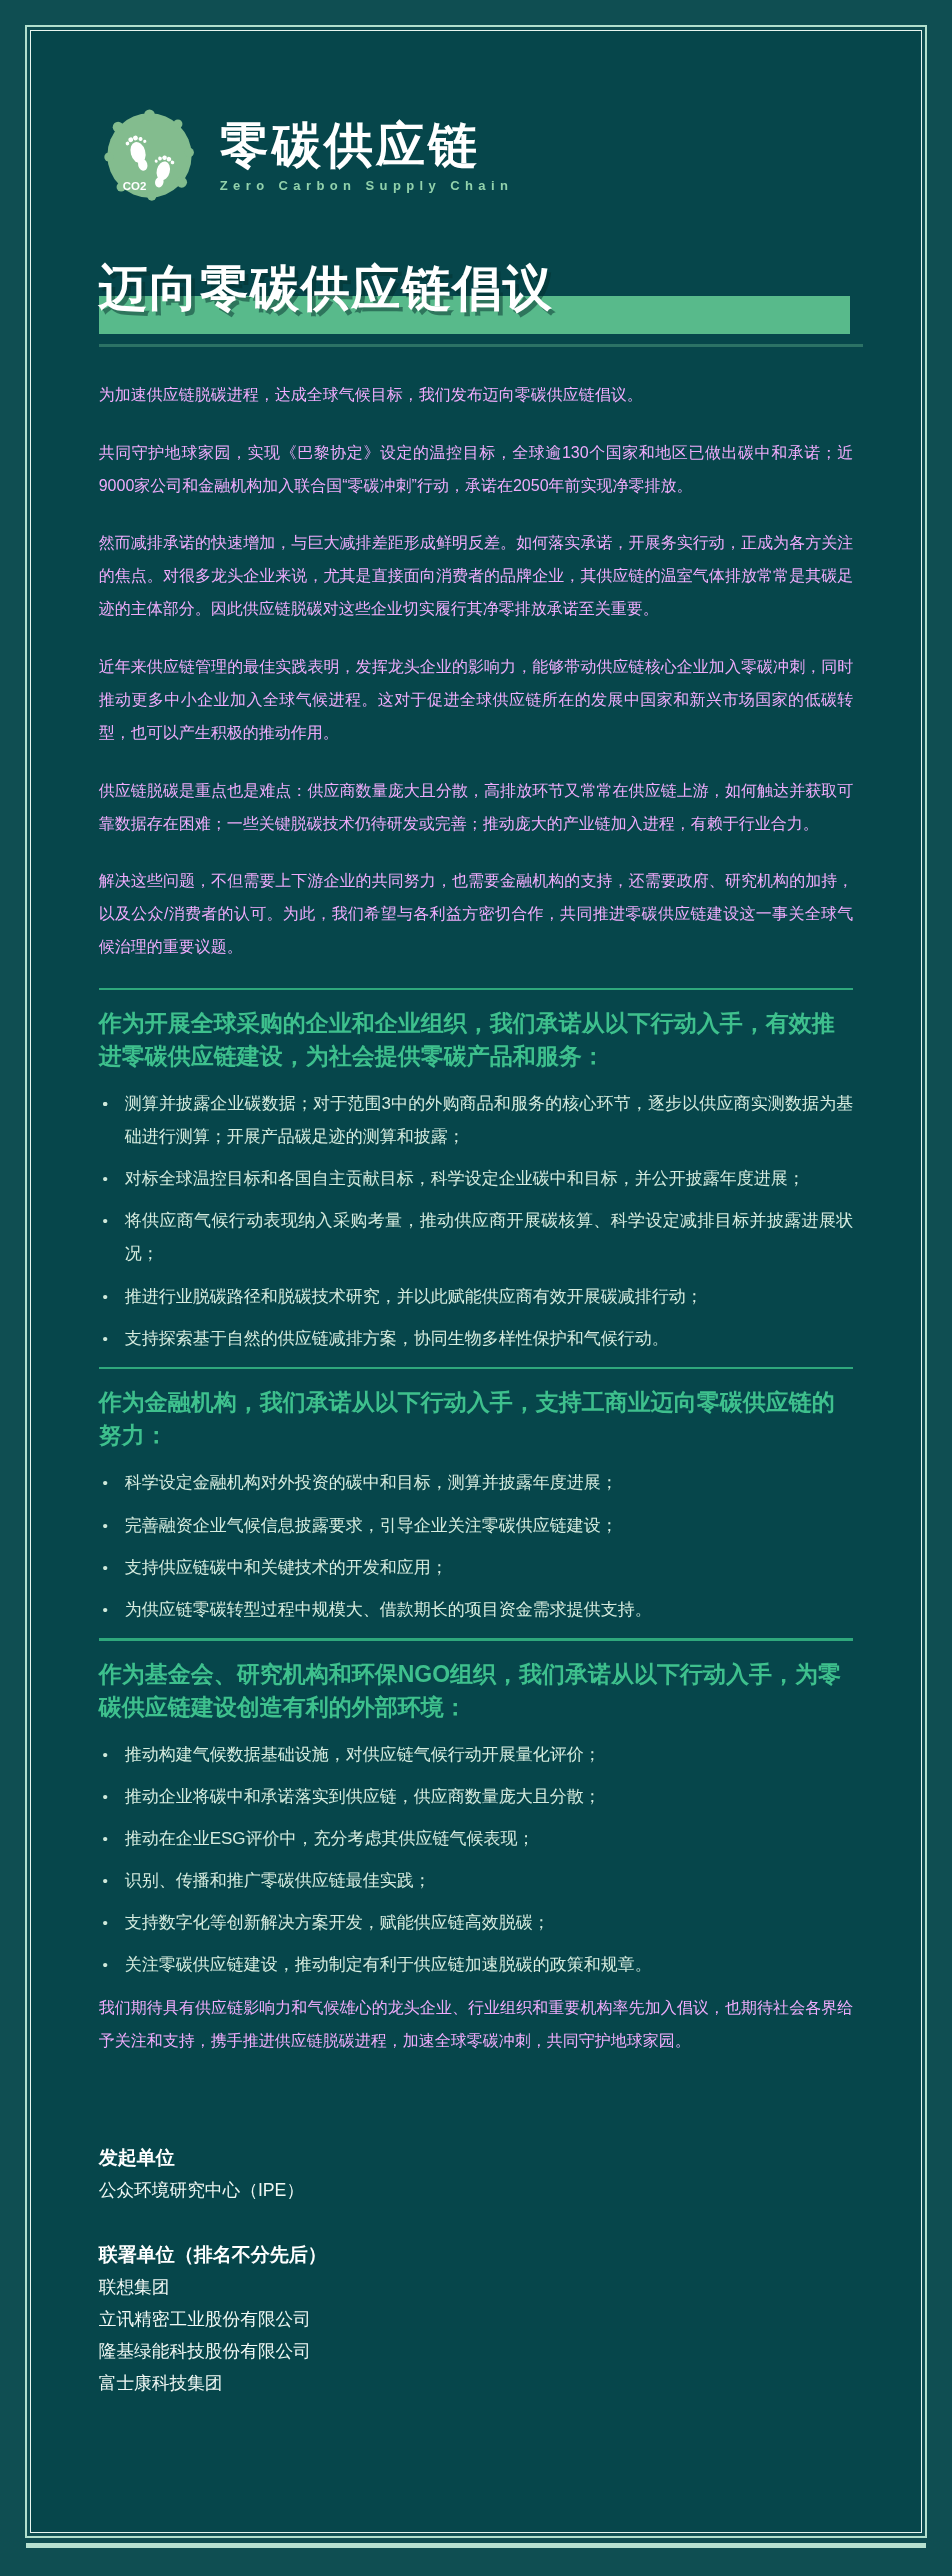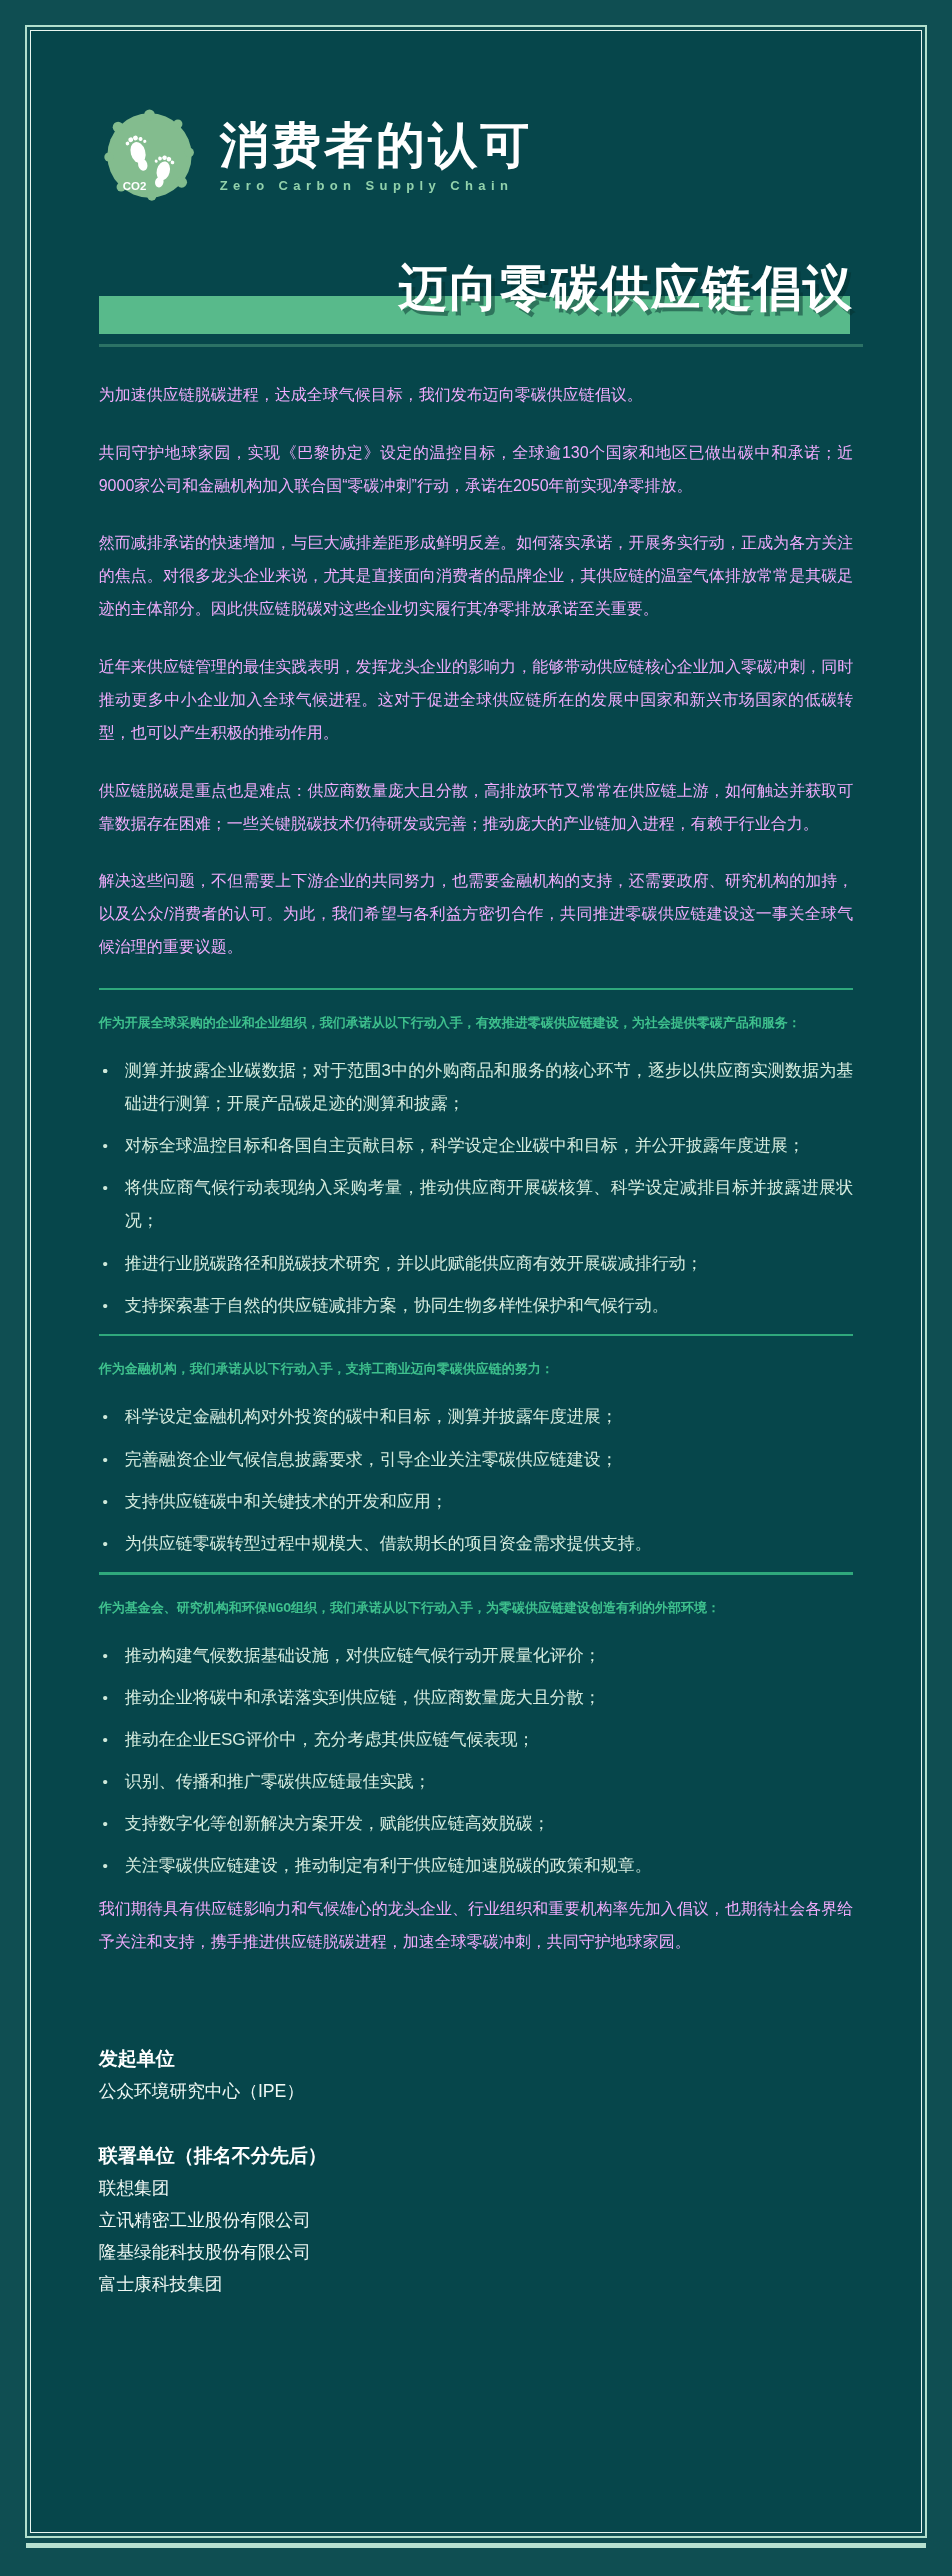--- a/index.html
+++ b/index.html
@@ -24,33 +24,33 @@
   .accent-bar{
     position:absolute;left:26px;right:26px;top:2543px;height:5.4px;
     background:var(--accent-bar,#b7e1d1);
   }
   
   .logo-row{display:flex;align-items:center;gap:23px;margin-top:77px;margin-left:3.1px;}
   .logo-badge{width:95px;height:95px;flex:0 0 auto;}
   .brand-zh{font-size:49px;line-height:54px;font-weight:bold;color:#ffffff;letter-spacing:3.1px;}
   .brand-en{font-size:13px;font-weight:bold;color:var(--brand-en,#92d2ac);letter-spacing:5.4px;margin-top:6.1px;}
   
-  .title-block{position:relative;margin-top:58px;text-align:right;}
+  .title-block{position:relative;margin-top:58px;}
   .title-bar{position:absolute;left:0;top:35px;width:751px;height:38px;background:var(--title-bar,#58ba8b);}
   .page-title{
     position:relative;margin:0;font-size:49px;line-height:55px;font-weight:900;color:#ffffff;
     letter-spacing:1.5px;text-shadow:3.8px 3.8px 0 rgba(4,48,46,.5);
   }
   .title-rule{width:764px;height:3.1px;background:var(--title-rule,#2b7265);margin-top:28px;}
   
   .intro{margin-top:31px;}
   .para{margin:0 0 24.6px 0;font-size:16px;line-height:33px;color:#f0abfc;text-align:justify;}
   .closing{margin-top:9.2px;}
   .divider{height:2.3px;background:var(--divider,#2fa87c);margin:12.3px 0 17px 0;}
-  .sec-heading{margin:0 0 14px 0;font-size:13px;line-height:33px;font-weight:bold;color:var(--heading,#3ec08d);font-family:Liberation Mono, monospace;}
+  .sec-heading{margin:0 0 14px 0;font-size:23px;line-height:33px;font-weight:bold;color:var(--heading,#3ec08d);}
   ul.bullets{list-style:none;margin:0 0 7.7px 0;padding:0;}
   ul.bullets li{position:relative;padding-left:26px;margin:0 0 9.2px 0;font-size:17px;line-height:33px;color:#d6ecdf;text-align:justify;}
   .dot{position:absolute;left:3.8px;top:0;color:#cfe9db;font-size:15.4px;}
   
   .footer{margin-top:84px;}
   .f-label{font-size:19px;line-height:33px;font-weight:bold;color:#ffffff;margin:0;}
   .f-value{font-size:17.7px;line-height:33px;color:#f0f8f4;margin:0;}
   .f-gap{height:31px;}
   .cosigners p{margin:0;font-size:17.7px;line-height:32px;color:#f0f8f4;}
 </style>
@@ -90,21 +90,21 @@
               <circle cx="9" cy="-13.5" r="2.4"></circle>
                 <circle cx="3.5" cy="-16.5" r="3"></circle>
               <circle cx="-2.5" cy="-17" r="3"></circle>
                 <circle cx="-8" cy="-14.5" r="2.5"></circle>
               <circle cx="-12" cy="-10" r="2"></circle>
             </g>
           </g>
           <text x="27" y="107" fill="#ffffff" font-size="15" font-weight="bold" font-family="Liberation Sans, sans-serif">CO2</text>
         </svg>
         <div>
-          <div class="brand-zh">消费者的认可</div>
+          <div class="brand-zh">零碳供应链</div>
           <div class="brand-en">Zero Carbon Supply Chain</div>
         </div>
       </div>
 
       <div class="title-block">
         <div class="title-bar"></div>
         <h1 class="page-title">迈向零碳供应链倡议</h1>
       </div>
       <div class="title-rule"></div>
 

